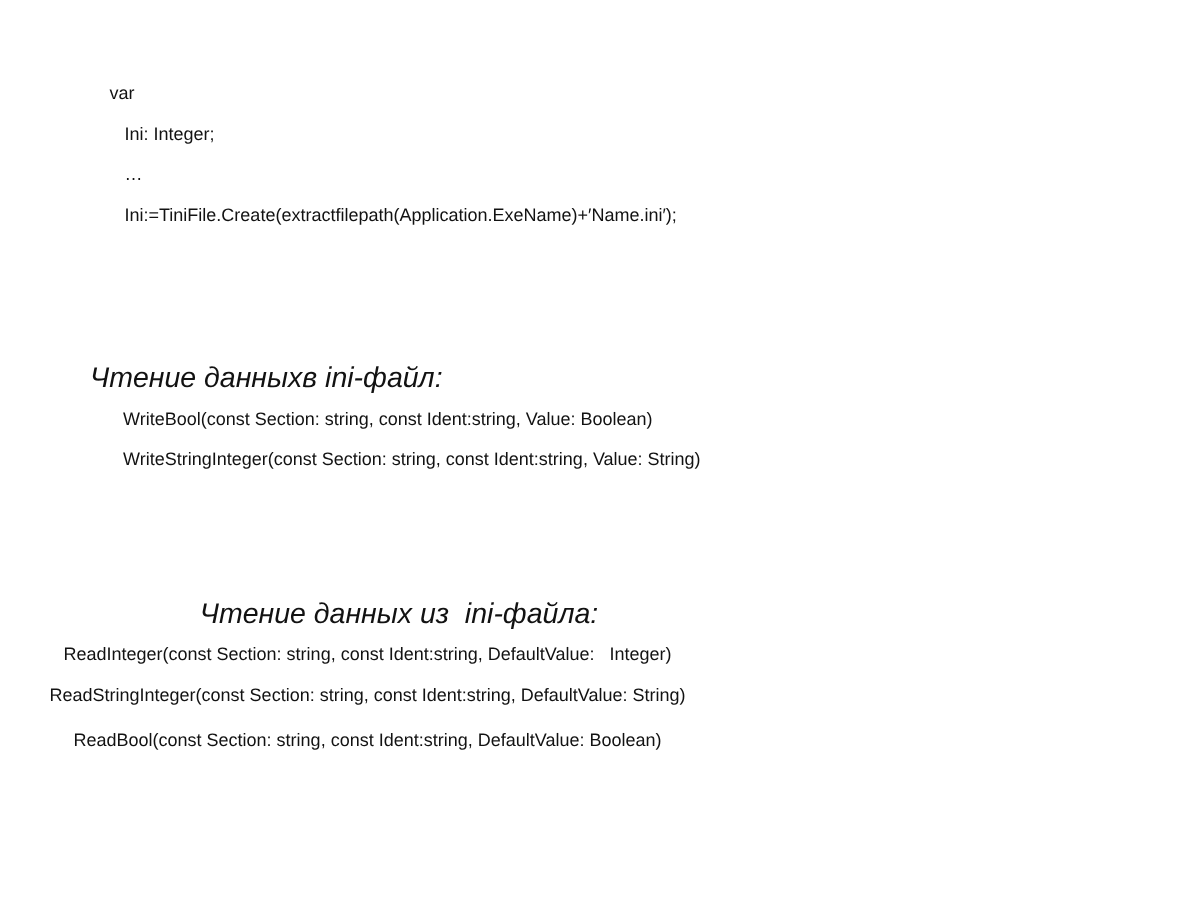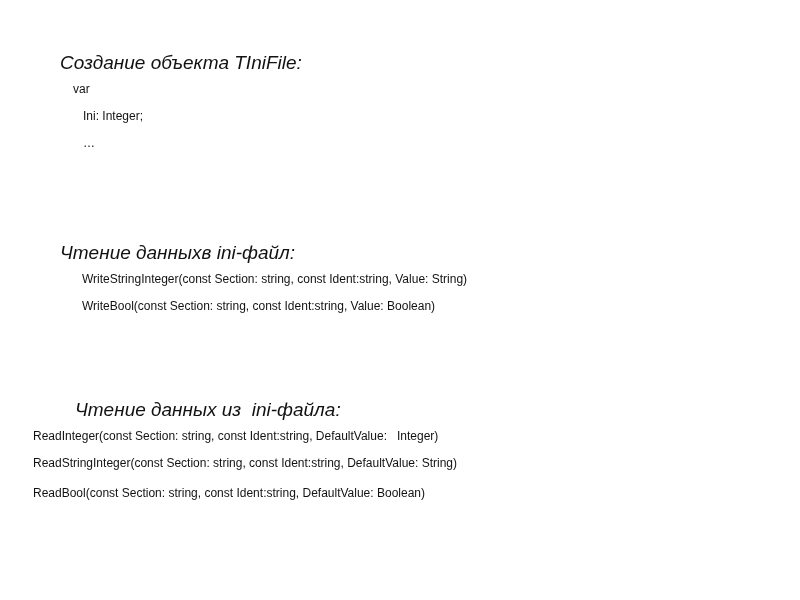--- a/index.html
+++ b/index.html
@@ -11,21 +11,21 @@
   .slide {
     position: relative;
     width: 800px; height: 600px;
     background: #ffffff;
     overflow: hidden;
     color: #121212;
   }
   .block { position: absolute; }
   .sec1 { left: 60px; top: 49px; }
   .sec2 { left: 60px; top: 239px; }
-  .sec3 { left: 33px; top: 396px; }
+  .sec3 { left: 33px; top: 396px; text-align: center; }
   .heading {
     font-size: 19px;
     line-height: 27px;
     font-style: italic;
     white-space: pre;
   }
   .line {
     font-size: 12px;
     line-height: 27px;
     white-space: pre;
@@ -35,30 +35,30 @@
   .pl22 { padding-left: 22px; }
   .pl42 { padding-left: 42px; }
   .mt3  { margin-top: 3px; }
 </style>
 </head>
 <body>
 
 <div class="slide">
 
   <section class="block sec1">
-    <div class="heading">Создание объекта TIniFile:</div>
     <div class="line pl13">var</div>
     <div class="line pl23">Ini: Integer;</div>
     <div class="line pl23">…</div>
+    <div class="line pl23">Ini:=TiniFile.Create(extractfilepath(Application.ExeName)+′Name.ini′);</div>
   </section>
 
   <section class="block sec2">
     <div class="heading">Чтение данныхв ini-файл:</div>
+    <div class="line pl22">WriteBool(const Section: string, const Ident:string, Value: Boolean)</div>
     <div class="line pl22">WriteStringInteger(const Section: string, const Ident:string, Value: String)</div>
-    <div class="line pl22">WriteBool(const Section: string, const Ident:string, Value: Boolean)</div>
   </section>
 
   <section class="block sec3">
     <div class="heading pl42">Чтение данных из  ini-файла:</div>
     <div class="line">ReadInteger(const Section: string, const Ident:string, DefaultValue:   Integer)</div>
     <div class="line">ReadStringInteger(const Section: string, const Ident:string, DefaultValue: String)</div>
     <div class="line mt3">ReadBool(const Section: string, const Ident:string, DefaultValue: Boolean)</div>
   </section>
 
 </div>

